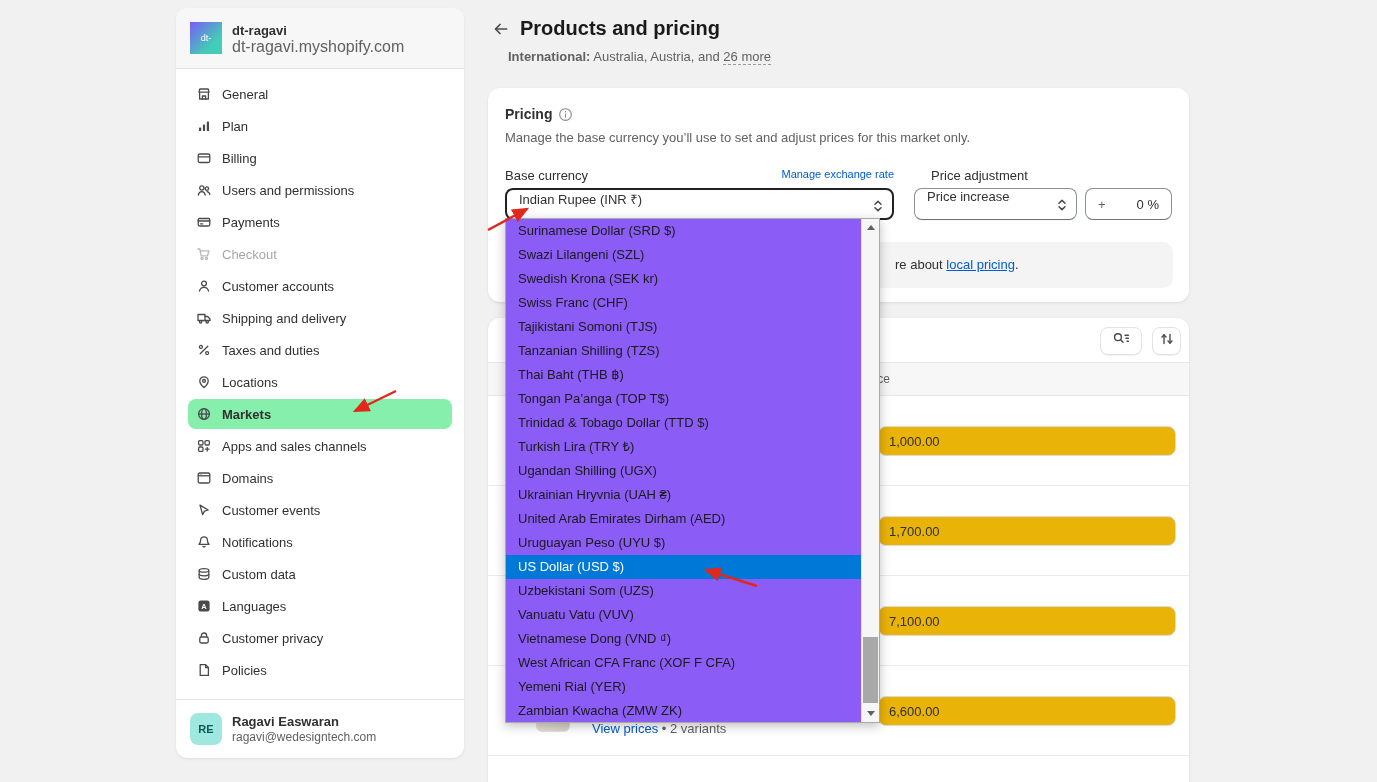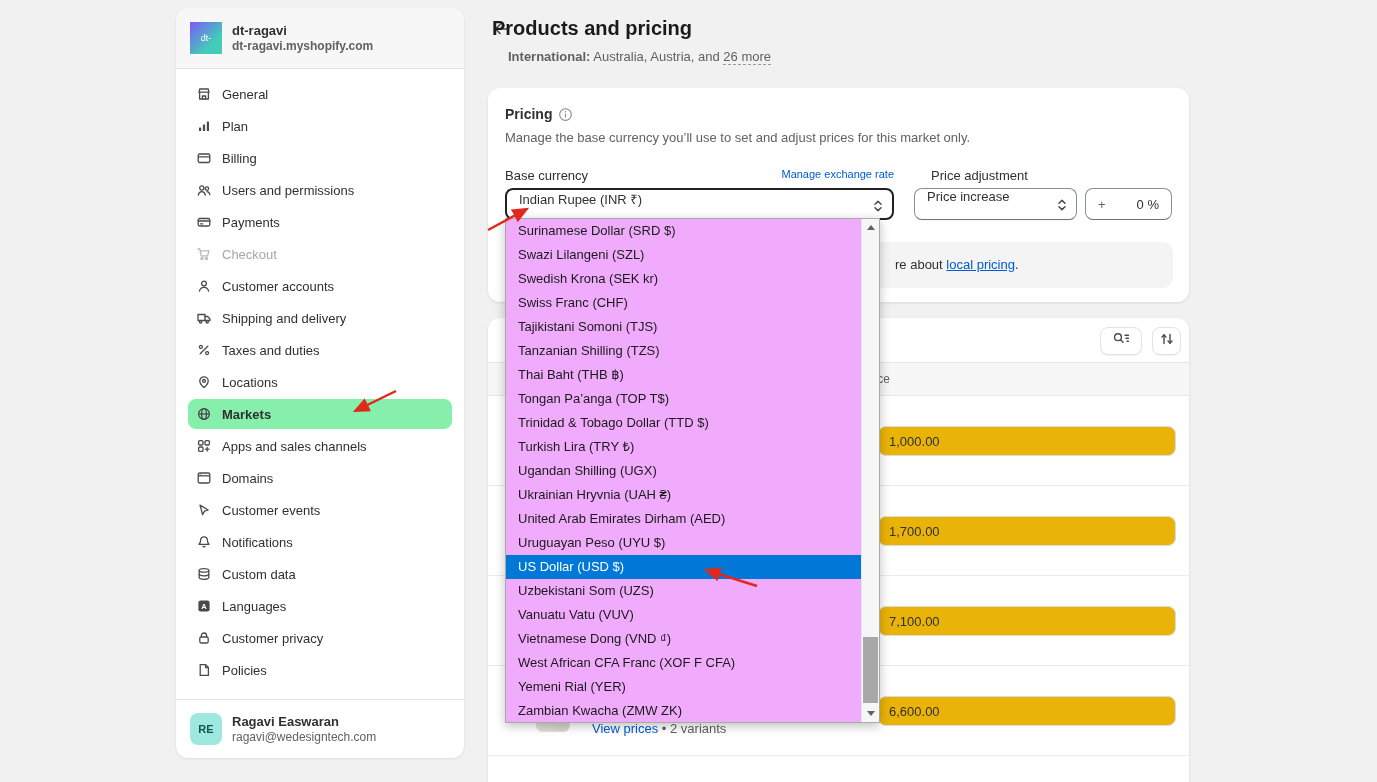--- a/index.html
+++ b/index.html
@@ -6,36 +6,36 @@
   body{font-family:"Liberation Sans",sans-serif;}
   #screen{position:relative;width:1377px;height:782px;background:#f1f1f1;overflow:hidden;color:#303030;}
 
   
   .sidebar{position:absolute;left:176px;top:8px;width:288px;height:750px;background:#fff;
     border-radius:12px;box-shadow:0 1px 3px rgba(0,0,0,.08);display:flex;flex-direction:column;overflow:hidden;}
   .store-header{background:#f7f7f7;border-bottom:1px solid #e3e3e3;padding:14px 14px;display:flex;gap:10px;align-items:center;}
   .store-avatar{width:32px;height:32px;border-radius:0;background:linear-gradient(135deg,#7a5af8 0%,#43cdb6 70%);
     color:#fff;font-size:9px;font-weight:normal;display:flex;align-items:center;justify-content:center;flex:none;}
   .store-name{font-size:13px;font-weight:bold;color:#303030;line-height:16px;}
-  .store-domain{font-size:12px;color:#616161;line-height:15px;font-weight:bold;}
+  .store-domain{font-size:16px;color:#616161;line-height:15px;}
   .nav{flex:1;padding:10px 12px;display:flex;flex-direction:column;gap:2px;overflow:hidden;}
   .nav-item{display:flex;align-items:center;gap:10px;height:30px;padding:0 8px;border-radius:8px;font-size:13px;color:#303030;cursor:pointer;}
   .nav-item .ni-icon{width:16px;height:16px;color:#4a4a4a;display:flex;align-items:center;justify-content:center;flex:none;}
   .nav-item.selected{background:#86efac;font-weight:bold;}
   .nav-item.disabled{color:#a7a7a7;}
   .nav-item.disabled .ni-icon{color:#b9b9b9;}
   .user-section{border-top:1px solid #e3e3e3;padding:13px 14px;display:flex;gap:10px;align-items:center;}
   .user-avatar{width:32px;height:32px;border-radius:8px;background:#9fe8df;color:#0b5b54;font-size:11px;font-weight:bold;
     display:flex;align-items:center;justify-content:center;flex:none;}
   .user-name{font-size:13px;font-weight:bold;color:#303030;line-height:16px;}
   .user-email{font-size:12px;color:#616161;line-height:15px;}
 
   
   .back-btn{position:absolute;left:492px;top:21px;color:#4a4a4a;cursor:pointer;}
-  .page-title{position:absolute;left:492px;top:17px;font-size:20px;font-weight:bold;color:#1a1a1a;text-align:center;}
+  .page-title{position:absolute;left:520px;top:17px;font-size:20px;font-weight:bold;color:#1a1a1a;text-align:center;}
   .page-subtitle{position:absolute;left:508px;top:49px;font-size:13px;color:#616161;}
   .page-subtitle .sub-bold{font-weight:bold;}
   .more-link{border-bottom:1px dashed #9a9a9a;cursor:pointer;}
 
   
   .card{position:absolute;background:#fff;border-radius:12px;box-shadow:0 1px 3px rgba(0,0,0,.1);}
   .card-pricing{left:488px;top:88px;width:701px;height:214px;}
   .card-products{left:488px;top:318px;width:701px;height:500px;}
 
   
@@ -71,21 +71,21 @@
   .prows{position:absolute;left:0;top:78px;width:701px;}
   .prow{position:relative;height:90px;border-bottom:1px solid #ebebeb;box-sizing:border-box;}
   .price-box{position:absolute;left:390px;top:30px;width:298px;height:30px;background:#eab308;border:1px solid #dcdcdc;
     border-radius:8px;box-sizing:border-box;font-size:13px;color:#303030;display:flex;align-items:center;padding:0 10px;}
   .thumb{position:absolute;left:48px;top:32px;width:34px;height:34px;border-radius:6px;border:1px solid #e1e1e1;
     background:linear-gradient(135deg,#ece7e1 0%,#d8d2c8 100%);box-sizing:border-box;}
   .row-caption{position:absolute;left:104px;top:55px;font-size:13px;color:#616161;}
   .row-caption a{color:#005bd3;cursor:pointer;}
 
   
-  .dropdown{position:absolute;left:505px;top:218px;width:375px;height:505px;background:#f0abfc;border:1px solid #a9a9a9;
+  .dropdown{position:absolute;left:505px;top:218px;width:375px;height:505px;background:#8b5cf6;border:1px solid #a9a9a9;
     box-shadow:0 3px 10px rgba(0,0,0,.25);z-index:50;display:flex;box-sizing:border-box;}
   .dd-list{flex:1;overflow:hidden;}
   .dd-option{height:24px;line-height:24px;padding-left:12px;font-size:13px;color:#1a1a1a;white-space:nowrap;cursor:pointer;}
   .dd-option.selected{background:#0078d7;color:#fff;}
   .dd-scrollbar{width:17px;background:#f6f6f6;border-left:1px solid #e6e6e6;position:relative;flex:none;}
   .sb-btn{position:absolute;left:0;width:17px;height:17px;display:flex;align-items:center;justify-content:center;cursor:pointer;}
   .sb-btn.up{top:0;}
   .sb-btn.down{bottom:0;}
   .tri-up{width:0;height:0;border-left:4px solid transparent;border-right:4px solid transparent;border-bottom:5px solid #606060;}
   .tri-down{width:0;height:0;border-left:4px solid transparent;border-right:4px solid transparent;border-top:5px solid #606060;}

